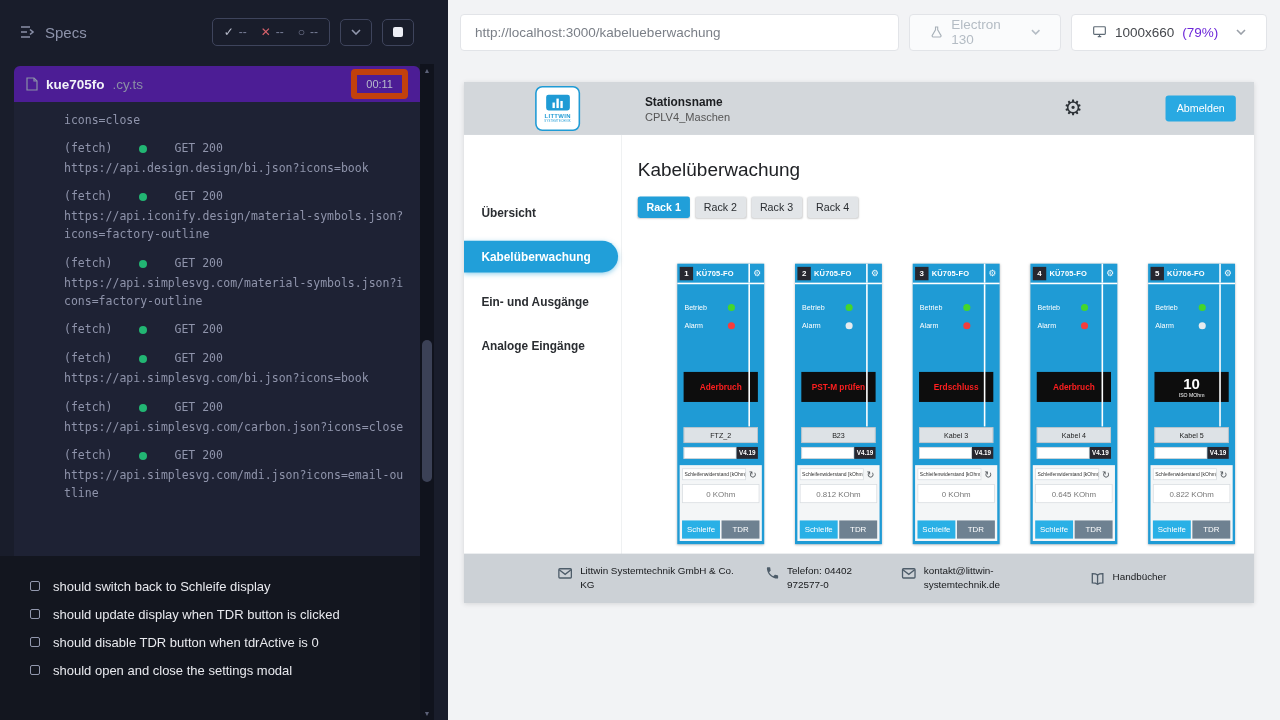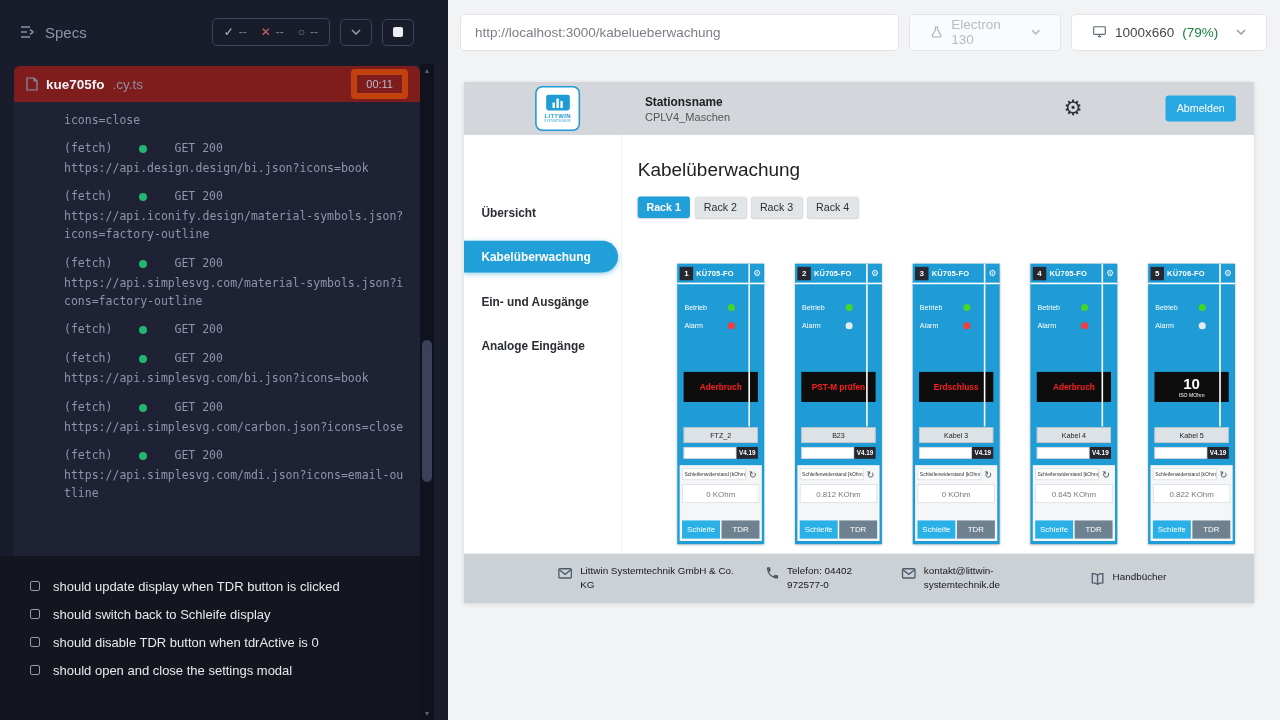--- a/index.html
+++ b/index.html
@@ -10,21 +10,21 @@
   .cy-pane { width: 448px; height: 720px; background: #191d2b; position: relative; flex-shrink: 0; }
   .cy-topbar { height: 64px; display: flex; align-items: center; padding: 0 34px 0 20px; gap: 10px; }
   .cy-specs { display: flex; align-items: center; gap: 9px; color: #8d93aa; font-size: 15px; }
   .cy-stats { margin-left: auto; display: flex; align-items: center; gap: 14px; border: 1px solid #3e445c; border-radius: 5px; padding: 6px 11px; font-size: 12px; }
   .cy-stat { display: flex; gap: 5px; align-items: center; color: #787e97; }
   .ic-pass { color: #b6bac9; font-style: normal; } .ic-fail { color: #d8626b; font-style: normal; } .ic-pend { color: #787e97; font-style: normal; }
   .cy-iconbtn { width: 32px; height: 27px; border: 1px solid #3e445c; border-radius: 5px; display: flex; align-items: center; justify-content: center; }
   .cy-stop-sq { width: 10px; height: 10px; background: #eceef5; border-radius: 2px; }
 
   .cy-mid { position: absolute; top: 66px; left: 14px; right: 28px; bottom: 164px; background: #1e2234; border-radius: 6px 6px 0 0; overflow: hidden; }
-  .cy-specrow { height: 36px; background: #7f1d1d; display: flex; align-items: center; padding: 8px 12px; gap: 8px; justify-content: flex-end; }
+  .cy-specrow { height: 36px; background: #4c1d95; display: flex; align-items: center; padding: 8px 12px; gap: 8px; justify-content: flex-end; }
   .cy-specname { color: #f2f3f8; font-weight: bold; font-size: 13.5px; }
   .cy-specext { color: #8b90a5; font-size: 13.5px; }
   .cy-timer { margin-left: auto; border: 6px solid #c2410c; border-radius: 4px; padding: 3px 9px; font-size: 11px; color: #b9bdcc; }
 
   .cy-log { padding: 10px 14px 0 50px; font-family: "DejaVu Sans Mono", monospace; font-size: 11.5px; color: #8f94ab; line-height: 1.55; }
   .cy-cont { margin-bottom: 10px; }
   .cy-entry { margin-bottom: 11px; }
   .cy-l1 { display: flex; align-items: center; gap: 27px; }
   .cy-dot { width: 8px; height: 8px; border-radius: 50%; background: #22b673; flex-shrink: 0; }
   .cy-url { word-break: break-all; margin-top: 2px; }
@@ -36,21 +36,21 @@
   .cy-scroll { position: absolute; top: 64px; bottom: 0; right: 14px; width: 14px; background: #10131d; display: flex; flex-direction: column; align-items: center; justify-content: space-between; padding: 3px 0; font-size: 7px; color: #5c6178; }
   .cy-thumb { position: absolute; top: 276px; left: 2px; width: 10px; height: 142px; background: #3b4156; border-radius: 5px; }
 
   
   .main-pane { flex: 1; height: 720px; position: relative; }
   .browser-bar { height: 64px; display: flex; align-items: center; padding: 0 13px 0 12px; gap: 10px; }
   .url-box { flex: 1; height: 37px; background: #fff; border: 1px solid #e2e4e8; border-radius: 4px; display: flex; align-items: center; padding: 0 14px; color: #7a7f87; font-size: 13.5px; }
   .sel { height: 37px; border: 1px solid #e2e4e8; border-radius: 4px; display: flex; align-items: center; gap: 8px; padding: 0 20px; font-size: 13.5px; }
   .browser-select { width: 152px; background: #fafbfc; color: #b4bcc4; }
   .viewport-select { width: 196px; background: #fff; }
-  .viewport-size { color: #45484d; } .viewport-zoom { color: #15803d; }
+  .viewport-size { color: #45484d; } .viewport-zoom { color: #6d28d9; }
   .sel .chev { margin-left: auto; }
 
   .aut-wrap { padding: 18px 0 0 16px; }
   .aut-frame { width: 790px; height: 521px; overflow: hidden; background: #fff; box-shadow: 0 1px 5px rgba(0,0,0,.12); }
   .app { width: 1000px; height: 660px; transform: scale(0.79); transform-origin: 0 0; position: relative; background: #fff; overflow: hidden; }
 
   
   .app-header { height: 67px; background: #d3d7db; display: flex; align-items: center; padding: 0 23px 0 90px; }
   .logo { width: 57px; height: 57px; background: #fff; border: 2px solid #1f9bd5; border-radius: 9px; display: flex; flex-direction: column; align-items: center; justify-content: center; flex-shrink: 0; }
   .logo-mark { width: 30px; height: 20px; background: #1f9bd5; border-radius: 3px; display: flex; align-items: flex-end; justify-content: center; gap: 2px; padding: 3px; }
@@ -220,25 +220,25 @@
             <span class="cy-status">GET 200</span>
           </div>
         <div class="cy-url">https://api.simplesvg.com/mdi.json?icons=email-outline</div>
       </div>
     </div>
   </div>
 
   <div class="cy-tests">
     <div class="cy-test">
         <span class="cy-test-box"></span>
-        <span>should update display when TDR button is clicked</span>
+        <span>should switch back to Schleife display</span>
       </div>
     <div class="cy-test">
         <span class="cy-test-box"></span>
-        <span>should switch back to Schleife display</span>
+        <span>should update display when TDR button is clicked</span>
       </div>
     <div class="cy-test">
         <span class="cy-test-box"></span>
         <span>should disable TDR button when tdrActive is 0</span>
       </div>
     <div class="cy-test">
         <span class="cy-test-box"></span>
         <span>should open and close the settings modal</span>
       </div>
   </div>

